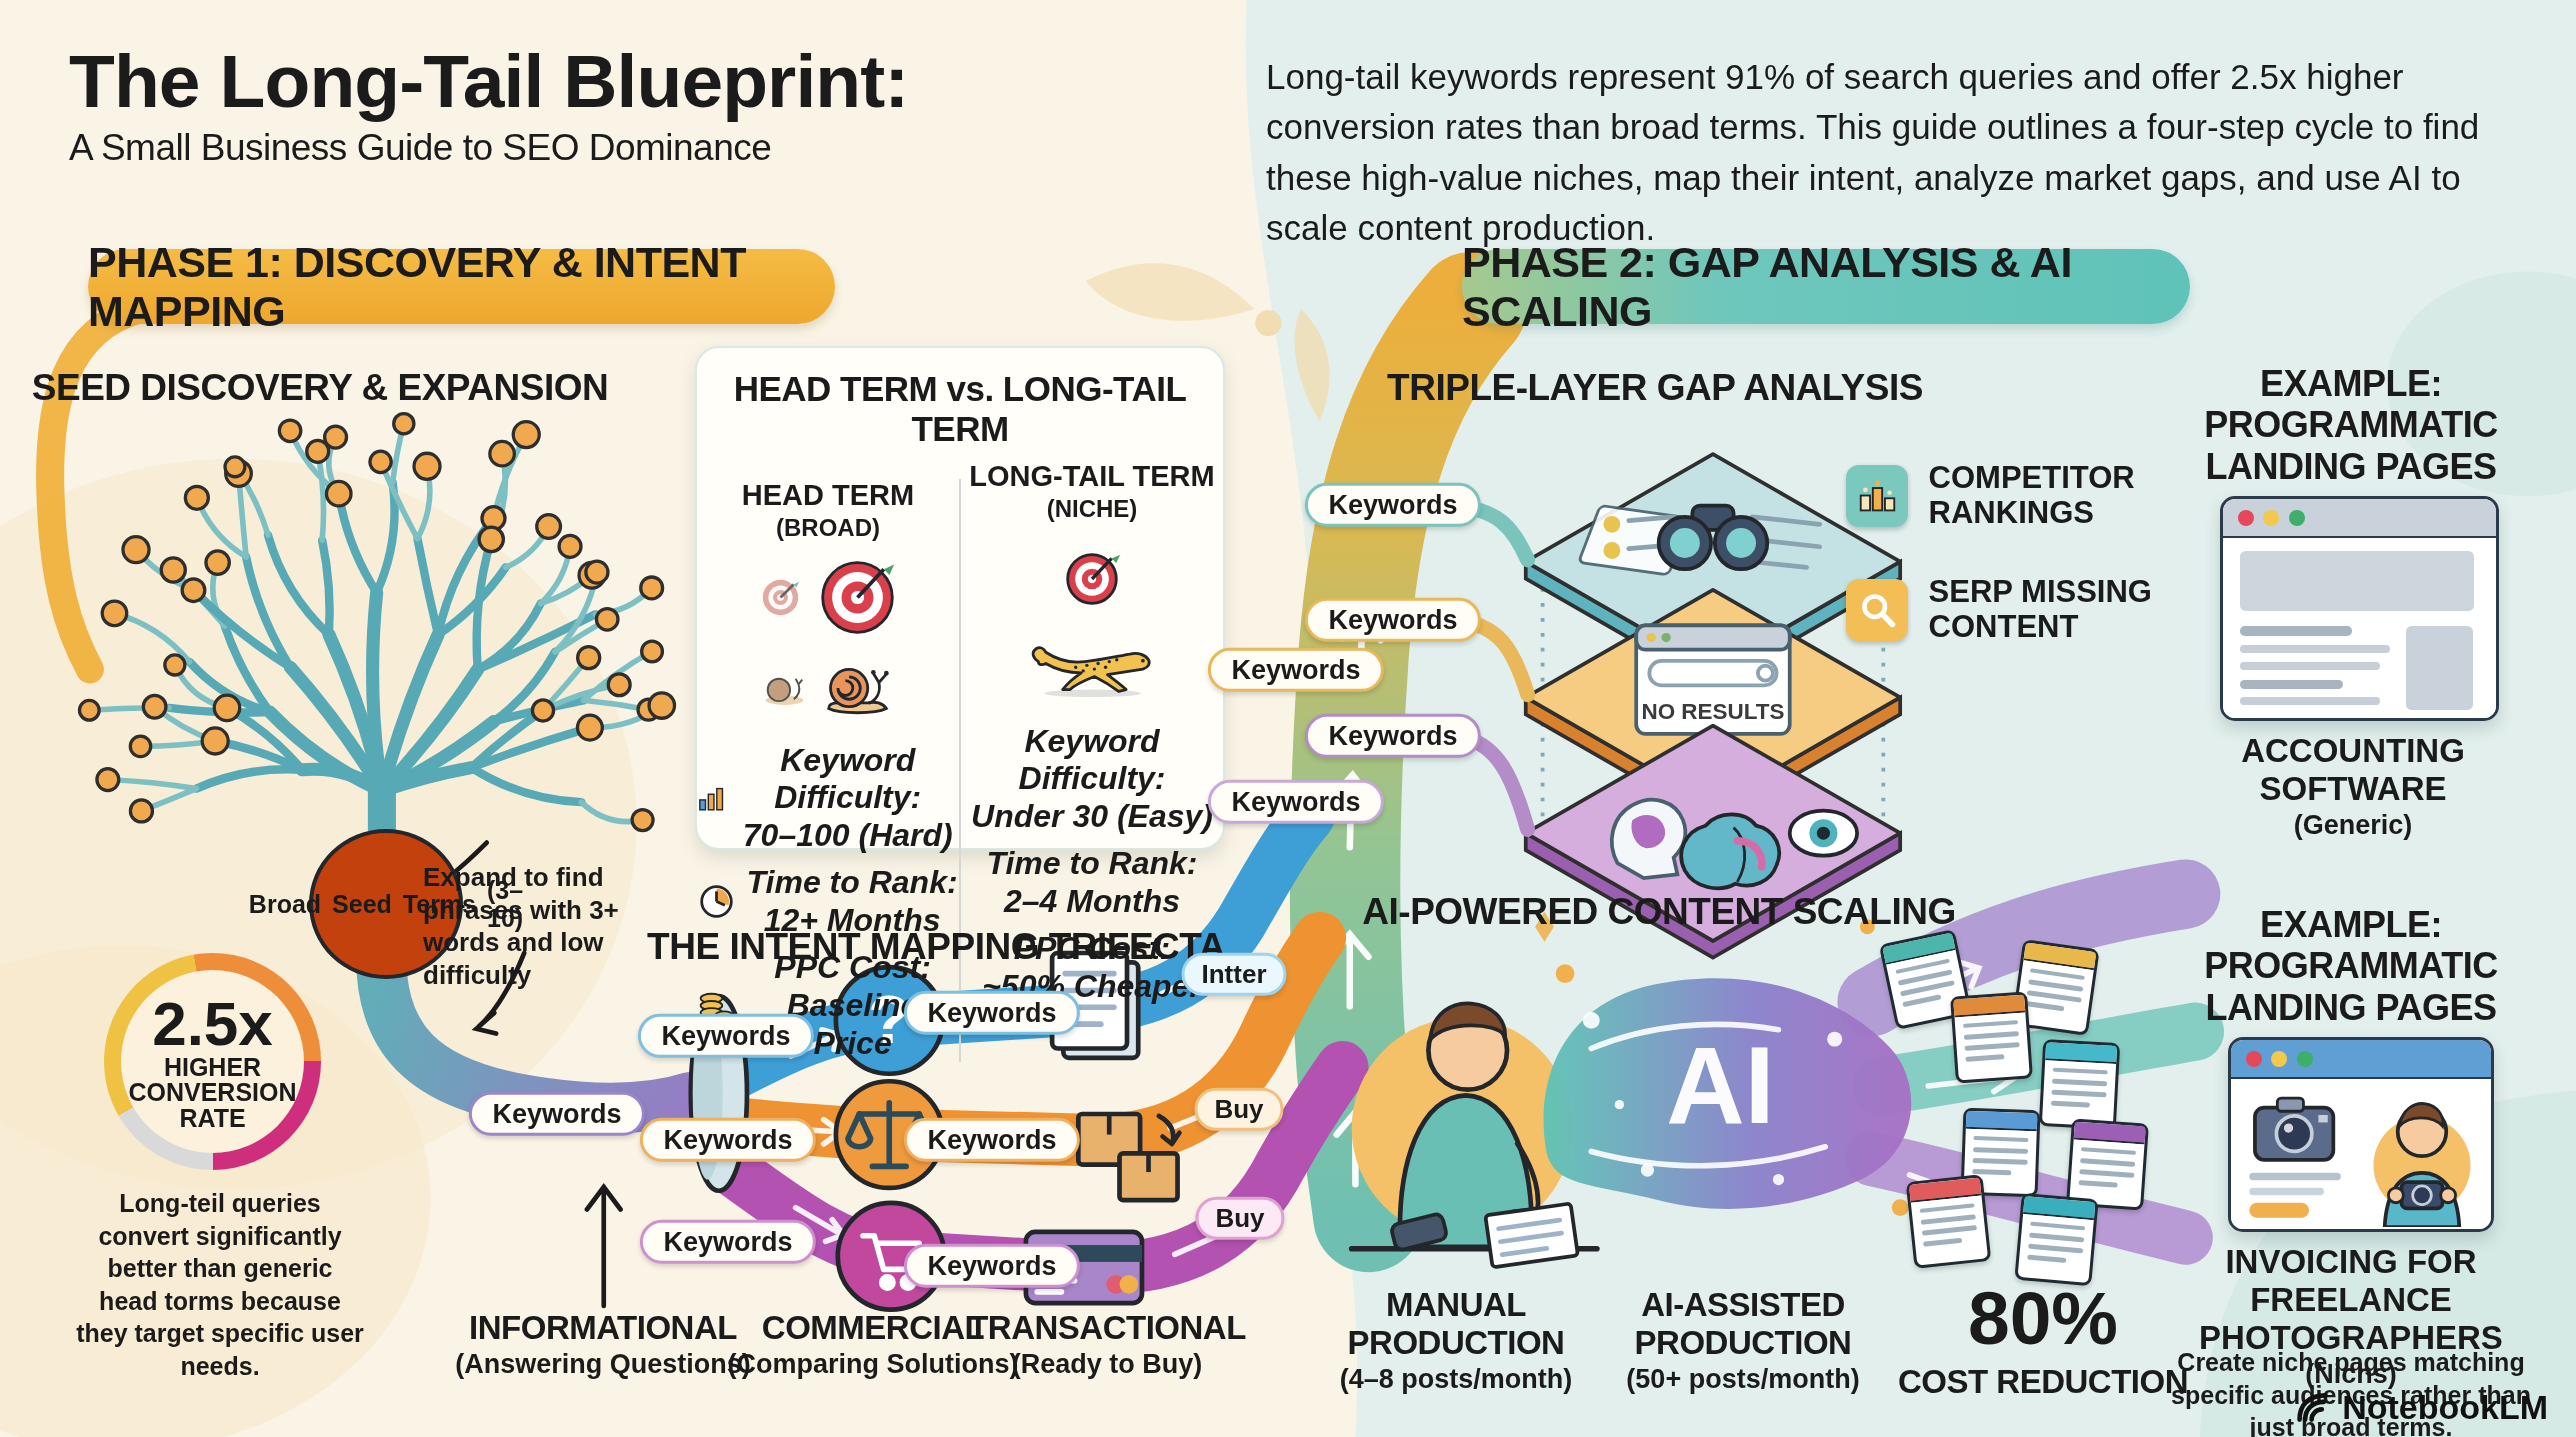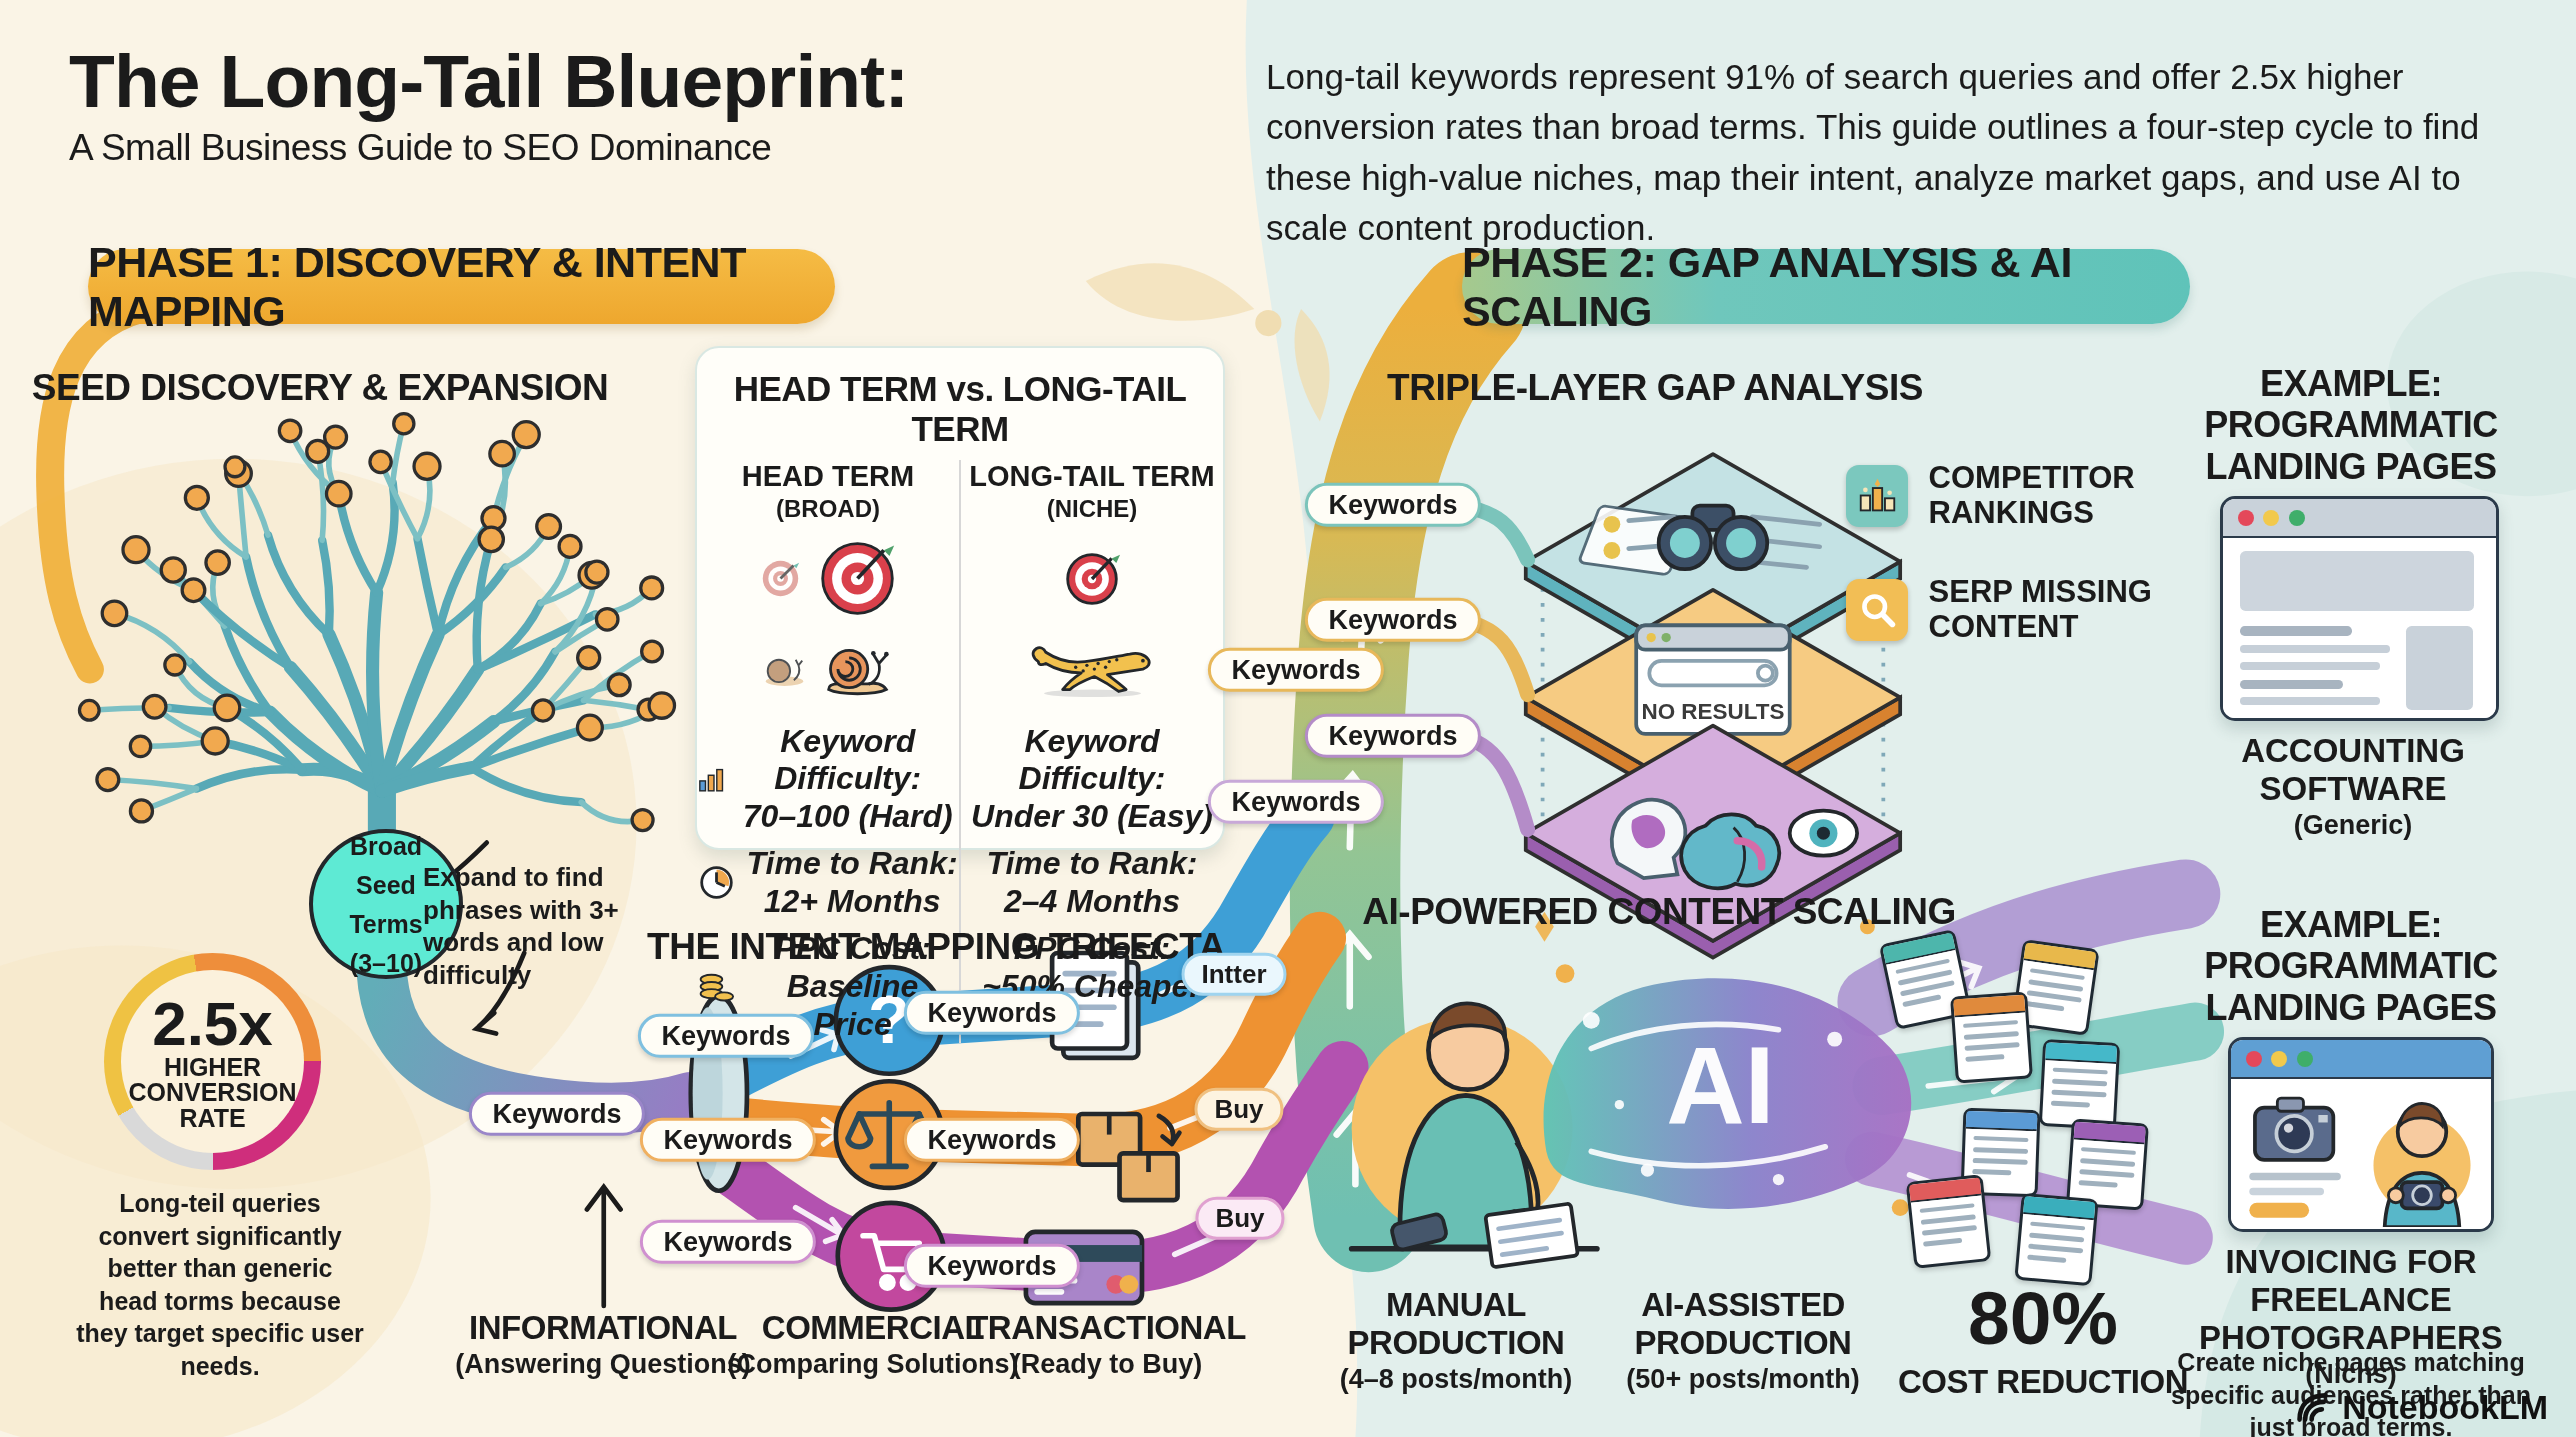--- a/index.html
+++ b/index.html
@@ -24,41 +24,41 @@
   .section-heading{font-size:37px;font-weight:bold;letter-spacing:-0.5px;white-space:nowrap;}
   .centered{transform:translateX(-50%);text-align:center;}
 
   
   .pill{position:absolute;transform:translate(-50%,-50%);background:#fffdf6;border:3.7px solid #999;
     border-radius:24px;padding:3.7px 20.6px;font-size:27px;font-weight:bold;white-space:nowrap;
     box-shadow:0 2.8px 5.6px rgba(0,0,0,.15);}
   .pill.small{font-size:26px;padding:2.8px 17px;}
 
   
-  .seed-oval{left:309px;top:829px;width:146px;height:142px;background:#5eead4;border:4.7px solid #23272b;
-    border-radius:50%;display:flex;flex-direction:column;align-items:center;justify-content:center;
+  .seed-oval{left:309px;top:829px;width:146px;height:142px;background:#c2410c;border:4.7px solid #23272b;
+    border-radius:50%;display:flex;flex-direction:row;align-items:center;justify-content:center;
     font-size:25px;font-weight:bold;line-height:1.12;text-align:center;gap:11px;}
   .seed-note{left:423px;top:861px;width:234px;font-size:26px;font-weight:700;line-height:1.25;}
 
   .conv-ring{left:104px;top:953px;width:217px;height:217px;border-radius:50%;
     background:conic-gradient(from 210deg,#d9d9d9 0deg 30deg,#efc243 30deg 140deg,#ee8e3b 140deg 240deg,#cf2e7c 240deg 330deg,#d9d9d9 330deg 360deg);
     display:flex;align-items:center;justify-content:center;}
   .conv-inner{width:183px;height:183px;border-radius:50%;background:#FBF1DC;display:flex;flex-direction:column;
     align-items:center;justify-content:center;text-align:center;line-height:1.02;}
   .conv-inner .stat{font-size:62px;font-weight:bold;}
   .conv-inner .lbl{font-size:25px;font-weight:bold;}
   .conv-caption{left:75px;top:1187px;width:290px;text-align:center;font-size:25px;font-weight:600;line-height:1.3;}
 
   
   .cmp-card{left:695px;top:346px;width:526px;height:500px;background:#FFFEF9;border:2.8px solid #D9E8E3;
     border-radius:24px;box-shadow:0 7.5px 17px rgba(90,110,100,.18);}
   .cmp-title{margin-top:20.6px;text-align:center;font-size:35px;font-weight:bold;letter-spacing:-0.5px;}
   .cmp-cols{display:flex;margin-top:11.2px;}
   .cmp-col{width:50%;display:flex;flex-direction:column;align-items:center;}
-  .cmp-col.left{border-right:2.8px solid #d7d7d7;}
+  .cmp-col.left{border-right:2.8px solid #d7d7d7;margin-top:19px;}
   .cmp-head{font-size:29px;font-weight:bold;}
   .cmp-sub{font-size:24px;font-weight:bold;margin-top:1.9px;}
   .cmp-iconrow{height:97px;display:flex;align-items:center;gap:17px;margin-top:7.5px;}
   .cmp-animalrow{height:86px;display:flex;align-items:center;gap:15px;}
   .statrow{display:flex;align-items:center;gap:11.2px;margin-top:9.4px;min-height:62px;}
   .stattxt{text-align:center;font-size:32px;font-weight:bold;line-height:1.18;font-style:italic;}
 
   
   .legend-item{display:flex;align-items:center;gap:20.6px;}
   .legend-tile{width:62px;height:62px;border-radius:13px;display:flex;align-items:center;justify-content:center;flex:none;

